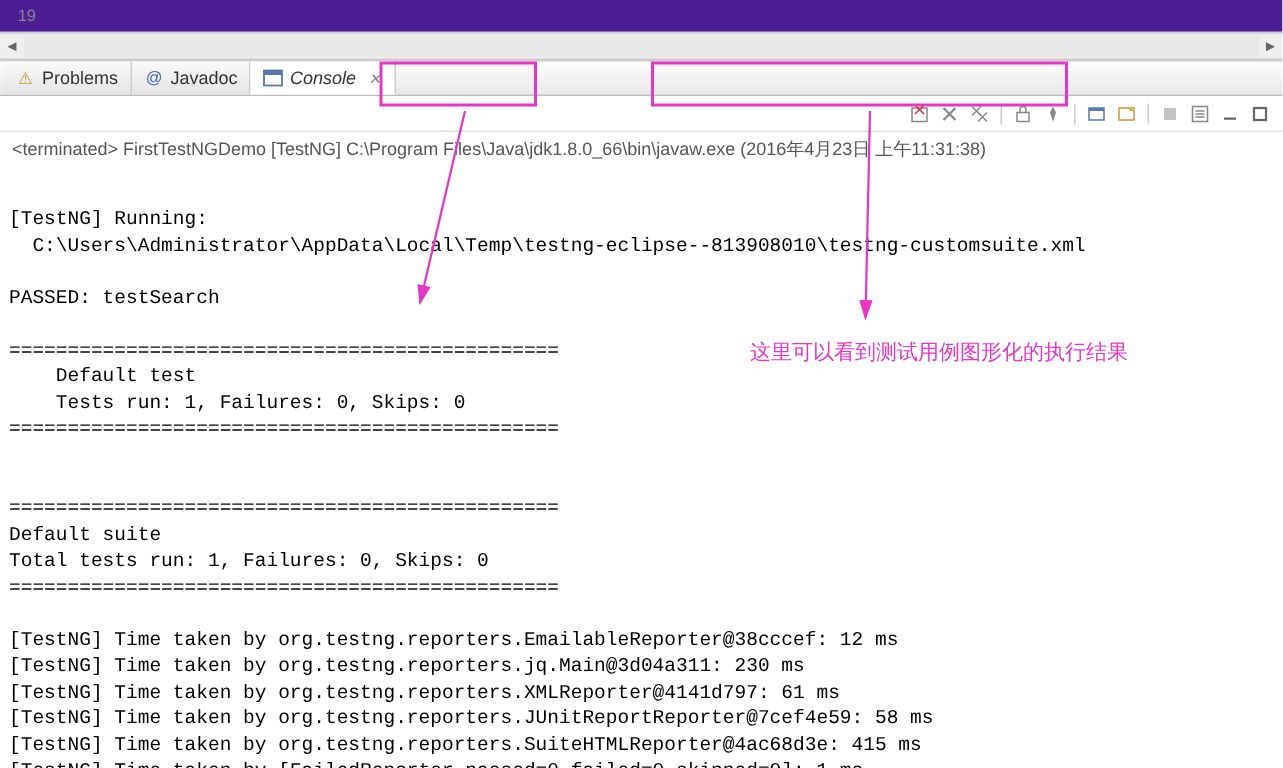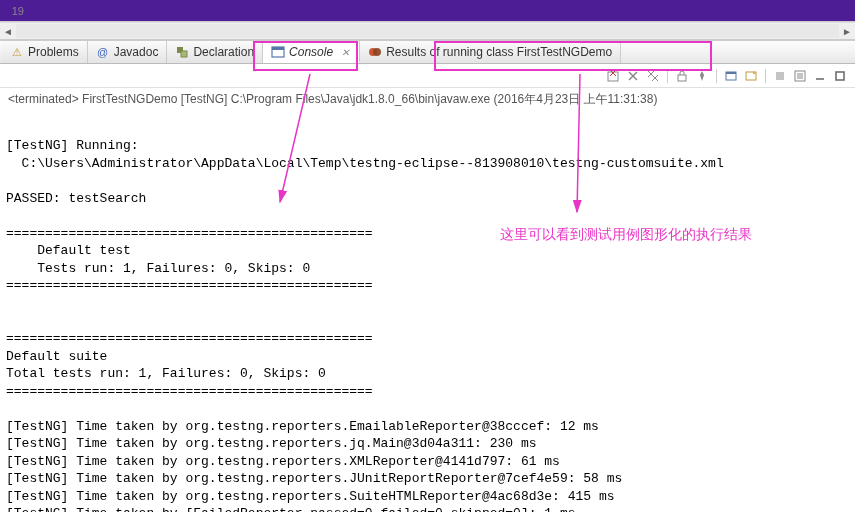--- a/index.html
+++ b/index.html
@@ -180,49 +180,31 @@
 </div>
 
 <div class="tab-row">
   <div class="tab">
     <span class="tab-icon icon-problems">⚠</span>
     <span class="tab-label">Problems</span>
   </div>
   <div class="tab">
     <span class="tab-icon icon-javadoc">@</span>
     <span class="tab-label">Javadoc</span>
-  </div>
-  <div class="tab">
-    <span class="tab-icon icon-declaration">
-      <svg width="14" height="14" viewBox="0 0 14 14">
-          <rect x="2" y="2" width="6" height="6" fill="#7a8a4a"></rect>
-          <rect x="6" y="6" width="6" height="6" fill="#a8b878" stroke="#7a8a4a"></rect>
-        </svg>
-    </span>
-    <span class="tab-label">Declaration</span>
   </div>
   <div class="tab active">
     <span class="tab-icon icon-console">
       <svg width="14" height="14" viewBox="0 0 14 14">
           <rect x="1" y="2" width="12" height="10" fill="none" stroke="#5878a8" stroke-width="1.2"></rect>
           <rect x="1" y="2" width="12" height="3" fill="#5878a8"></rect>
         </svg>
     </span>
     <span class="tab-label">Console</span>
     <span class="tab-close">✕</span>
   </div>
-  <div class="tab">
-    <span class="tab-icon icon-results">
-      <svg width="14" height="14" viewBox="0 0 14 14">
-          <circle cx="5" cy="7" r="4" fill="#cc5533"></circle>
-          <circle cx="9" cy="7" r="4" fill="#884422" opacity="0.9"></circle>
-        </svg>
-    </span>
-    <span class="tab-label">Results of running class FirstTestNGDemo</span>
-  </div>
 </div>
 
 <div class="toolbar-row">
   <span class="tb-btn">
     <svg width="14" height="14" viewBox="0 0 14 14">
         <rect x="2" y="3" width="10" height="9" fill="none" stroke="#888"></rect>
         <line x1="4" y1="1" x2="10" y2="7" stroke="#cc3333"></line>
         <line x1="10" y1="1" x2="4" y2="7" stroke="#cc3333"></line>
       </svg>
   </span>

